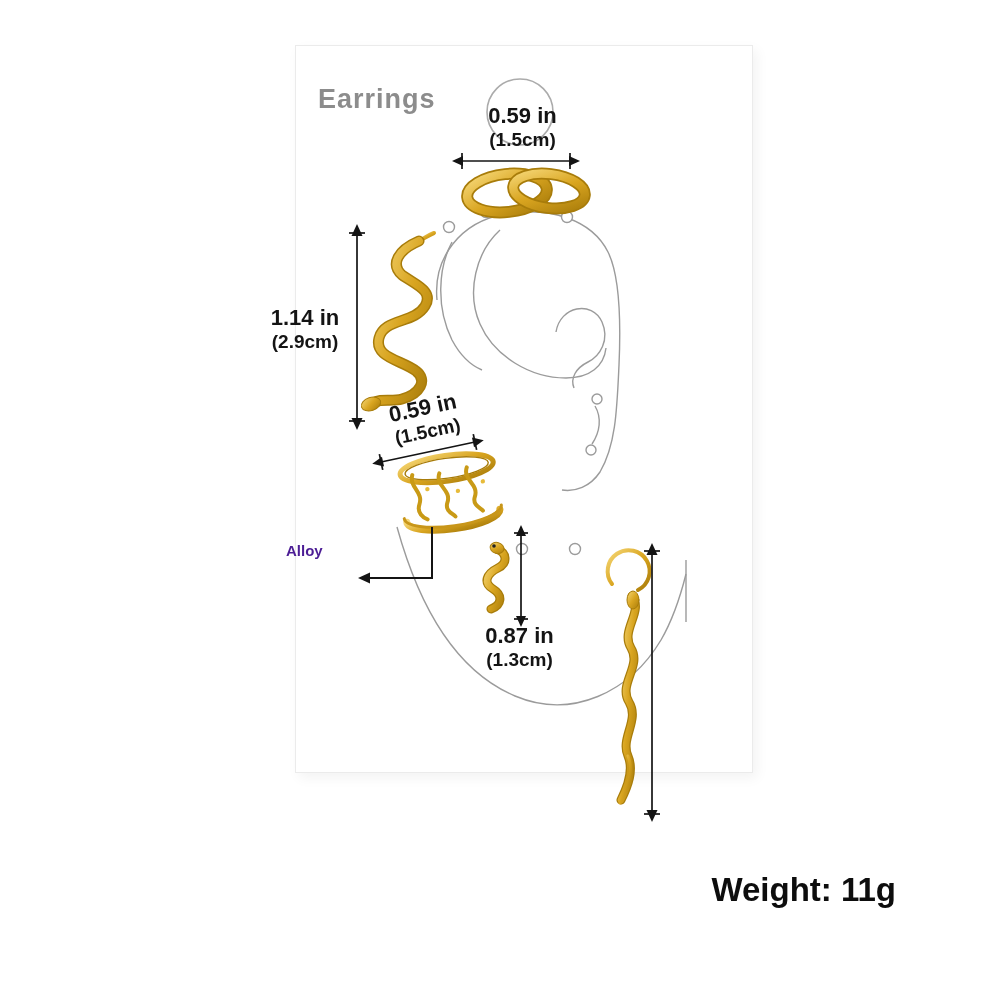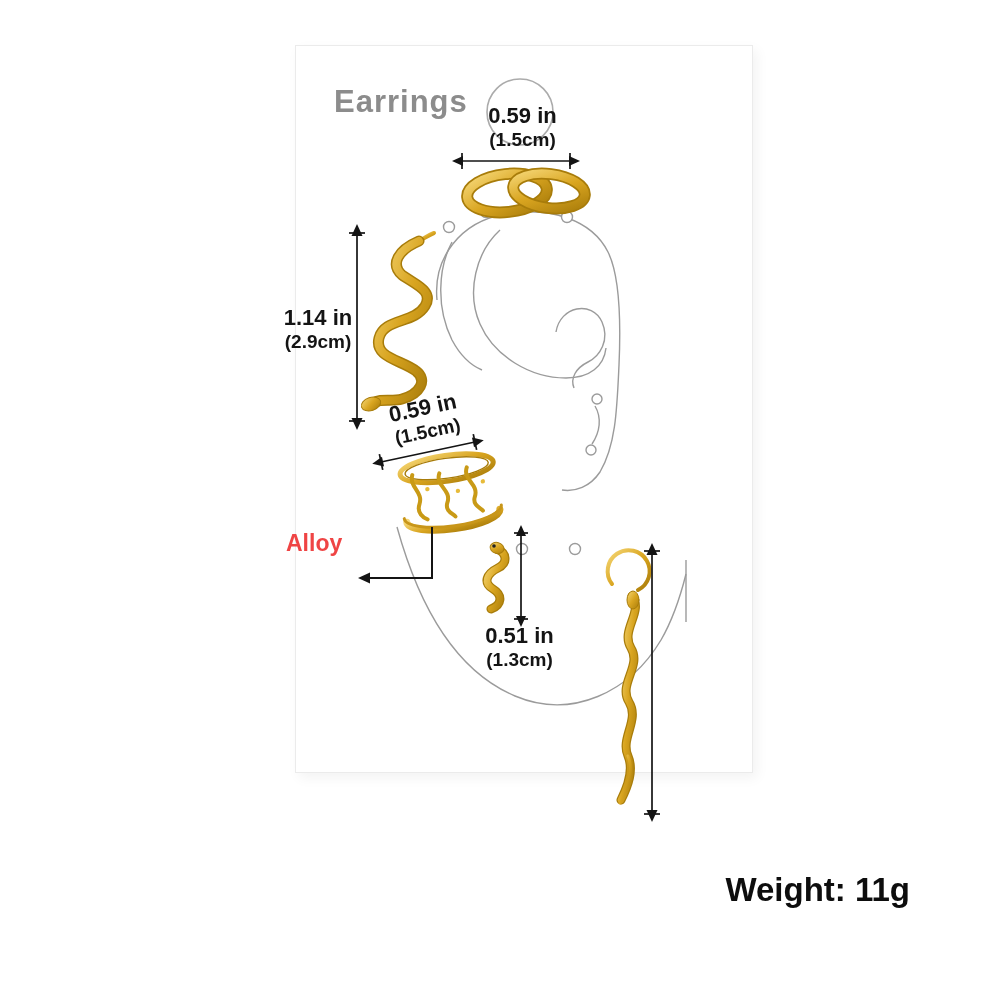--- a/index.html
+++ b/index.html
@@ -1,27 +1,27 @@
 <!DOCTYPE html>
 <html><head>
 <meta charset="utf-8">
 <style>
   html,body{margin:0;padding:0;background:#ffffff;}
   body{width:1000px;height:1000px;overflow:hidden;font-family:"Liberation Sans",sans-serif;}
   .stage{position:relative;width:1000px;height:1000px;background:#ffffff;}
   .card{position:absolute;left:295px;top:45px;width:456px;height:726px;background:#ffffff;
         border:1px solid #ebebeb;box-shadow:4px 5px 12px rgba(0,0,0,0.05);}
   svg.overlay{position:absolute;left:0;top:0;width:1000px;height:1000px;pointer-events:none;}
-  .title{position:absolute;left:318px;top:84px;font-size:31px;font-weight:700;color:#8c8c8c;letter-spacing:1px;margin-left:16px;}
+  .title{position:absolute;left:318px;top:84px;font-size:27px;font-weight:700;color:#8c8c8c;letter-spacing:1px;}
   .dim{position:absolute;color:#141414;font-weight:700;text-align:center;line-height:1.12;}
   .dim .in{display:block;font-size:22px;}
   .dim .cm{display:block;font-size:19px;}
   .rotated{transform:rotate(-12deg);}
-  .alloy{position:absolute;left:286px;top:530px;font-size:23px;font-weight:700;color:#ef4444;}
-  .weight{position:absolute;left:620px;top:872px;width:290px;text-align:right;color:#0d0d0d;font-weight:600;line-height:1.12;}
+  .alloy{position:absolute;left:286px;top:542px;font-size:15px;font-weight:700;color:#4c1d95;}
+  .weight{position:absolute;left:606px;top:872px;width:290px;text-align:right;color:#0d0d0d;font-weight:600;line-height:1.12;}
   .weight span{display:block;font-size:33px;}
 </style>
 </head>
 <body>
 
 <div class="stage">
 
   <div class="card"></div>
 
   <svg class="overlay" viewBox="0 0 1000 1000">
@@ -160,34 +160,34 @@
     </g>
   </svg>
 
   <div class="title">Earrings</div>
 
   <div class="dim" style="left:455px;top:104px;width:135px">
     <span class="in">0.59 in</span>
     <span class="cm">(1.5cm)</span>
   </div>
 
-  <div class="dim" style="left:268px;top:306px;width:100px">
+  <div class="dim" style="left:255px;top:306px;width:100px">
     <span class="in">1.14 in</span>
     <span class="cm">(2.9cm)</span>
   </div>
 
   <div class="dim rotated" style="left:370px;top:396px;width:110px">
     <span class="in">0.59 in</span>
     <span class="cm">(1.5cm)</span>
   </div>
 
   <div class="alloy">Alloy</div>
 
   <div class="dim" style="left:462px;top:624px;width:115px">
-    <span class="in">0.51 in</span>
+    <span class="in">0.87 in</span>
     <span class="cm">(1.3cm)</span>
   </div>
 
 
   <div class="weight">
     <span>Weight: 11g</span>
   </div>
 
 </div>
 

